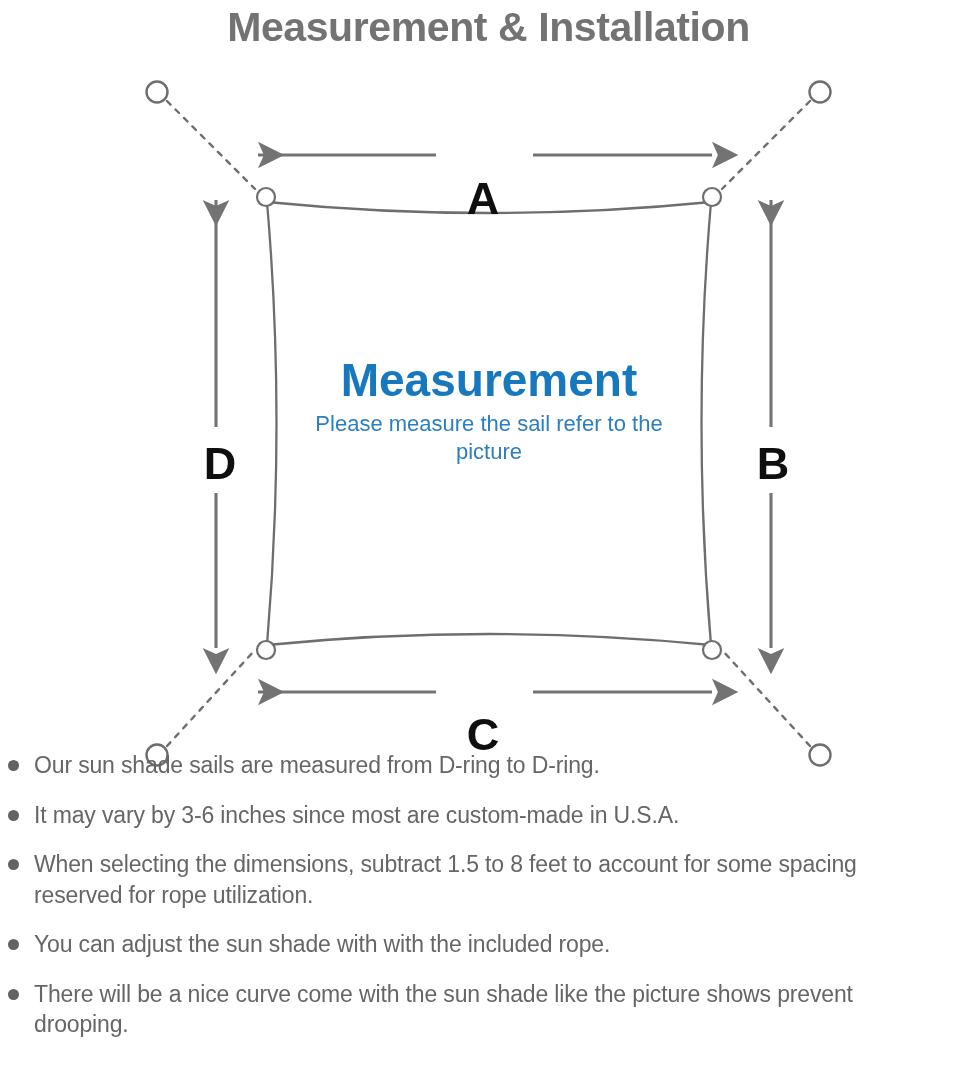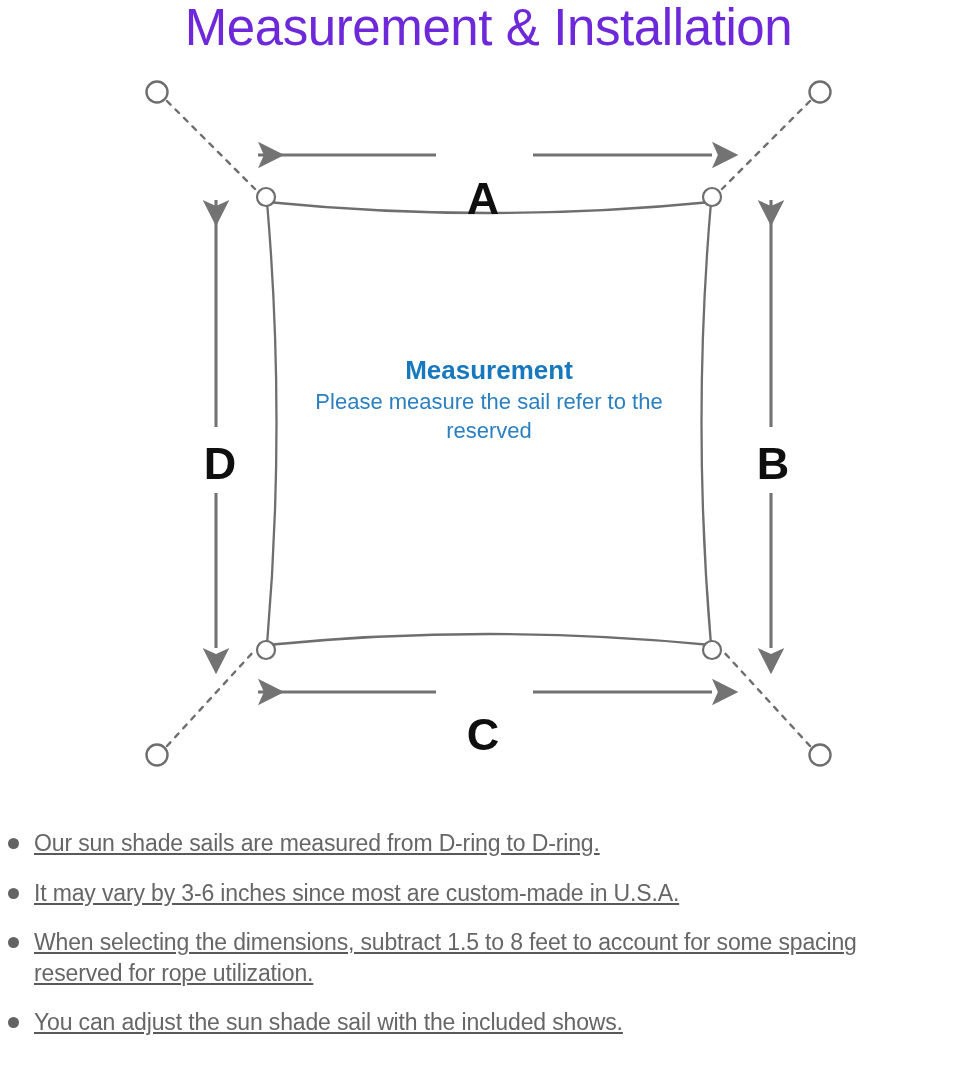--- a/index.html
+++ b/index.html
@@ -27,23 +27,23 @@
     top: 0px;
     left: 0;
     width: 977px;
     height: 54px;
     display: flex;
     align-items: center;
     justify-content: center;
   }
   .title {
     font-family: "Liberation Sans", sans-serif;
-    font-size: 51px;
-    font-weight: normal;
-    color: #6d28d9;
+    font-size: 41px;
+    font-weight: bold;
+    color: #737373;
     letter-spacing: -0.4px;
     line-height: 1;
     white-space: nowrap;
   }
 
   
   .diagram {
     position: absolute;
     top: 56px;
     left: 0;
@@ -56,21 +56,21 @@
   .center-text {
     position: absolute;
     left: 289px;
     top: 300px;
     width: 400px;
     text-align: center;
     pointer-events: none;
   }
   .center-heading {
     font-family: "Liberation Sans", sans-serif;
-    font-size: 26px;
+    font-size: 46px;
     font-weight: bold;
     color: #1878bd;
     line-height: 1.08;
     margin: 0 0 4px 0;
   }
   .center-sub {
     font-family: "Liberation Sans", sans-serif;
     font-size: 22px;
     font-weight: normal;
     color: #2b7fc0;
@@ -91,23 +91,22 @@
   }
   .dim-a { left: 448px; top: 120px; width: 70px; }
   .dim-c { left: 448px; top: 656px; width: 70px; }
   .dim-d { left: 185px; top: 385px; width: 70px; }
   .dim-b { left: 738px; top: 385px; width: 70px; }
 
   
   .notes {
     position: absolute;
     left: 0px;
-    top: 828px;
+    top: 750px;
     width: 918px;
-    text-decoration: underline;
   }
   .note {
     position: relative;
     display: flex;
     align-items: flex-start;
     padding: 0 4px 0 8px;
     margin-bottom: 19px;
   }
   .note:last-child { margin-bottom: 0; }
   .bullet {
@@ -186,21 +185,21 @@
         <line x1="216" y1="371" x2="216" y2="144" stroke="#737373" stroke-width="3.1" marker-end="url(#arrowL)"></line>
         <line x1="216" y1="437" x2="216" y2="592" stroke="#737373" stroke-width="3.1" marker-end="url(#arrowR)"></line>
 
         <line x1="771" y1="371" x2="771" y2="144" stroke="#737373" stroke-width="3.1" marker-end="url(#arrowL)"></line>
         <line x1="771" y1="437" x2="771" y2="592" stroke="#737373" stroke-width="3.1" marker-end="url(#arrowR)"></line>
       </g>
     </svg>
 
     <div class="center-text">
       <div class="center-heading">Measurement</div>
-      <div class="center-sub">Please measure the sail refer to the reserved</div>
+      <div class="center-sub">Please measure the sail refer to the picture</div>
     </div>
 
     <div class="dim-letter dim-a">A</div>
     <div class="dim-letter dim-c">C</div>
     <div class="dim-letter dim-d">D</div>
     <div class="dim-letter dim-b">B</div>
   </div>
 
   <div class="notes">
 
@@ -214,19 +213,23 @@
       <span class="note-text">It may vary by 3-6 inches since most are custom-made in U.S.A.</span>
     </div>
 
     <div class="note">
       <span class="bullet"></span>
       <span class="note-text">When selecting the dimensions, subtract 1.5 to 8 feet to account for some spacing reserved for rope utilization.</span>
     </div>
 
     <div class="note">
       <span class="bullet"></span>
-      <span class="note-text">You can adjust the sun shade sail with the included shows.</span>
-    </div>
-
+      <span class="note-text">You can adjust the sun shade with with the included rope.</span>
+    </div>
+
+    <div class="note">
+      <span class="bullet"></span>
+      <span class="note-text">There will be a nice curve come with the sun shade like the picture shows prevent drooping.</span>
+    </div>
 
   </div>
 
 </div>
 
 </body></html>

